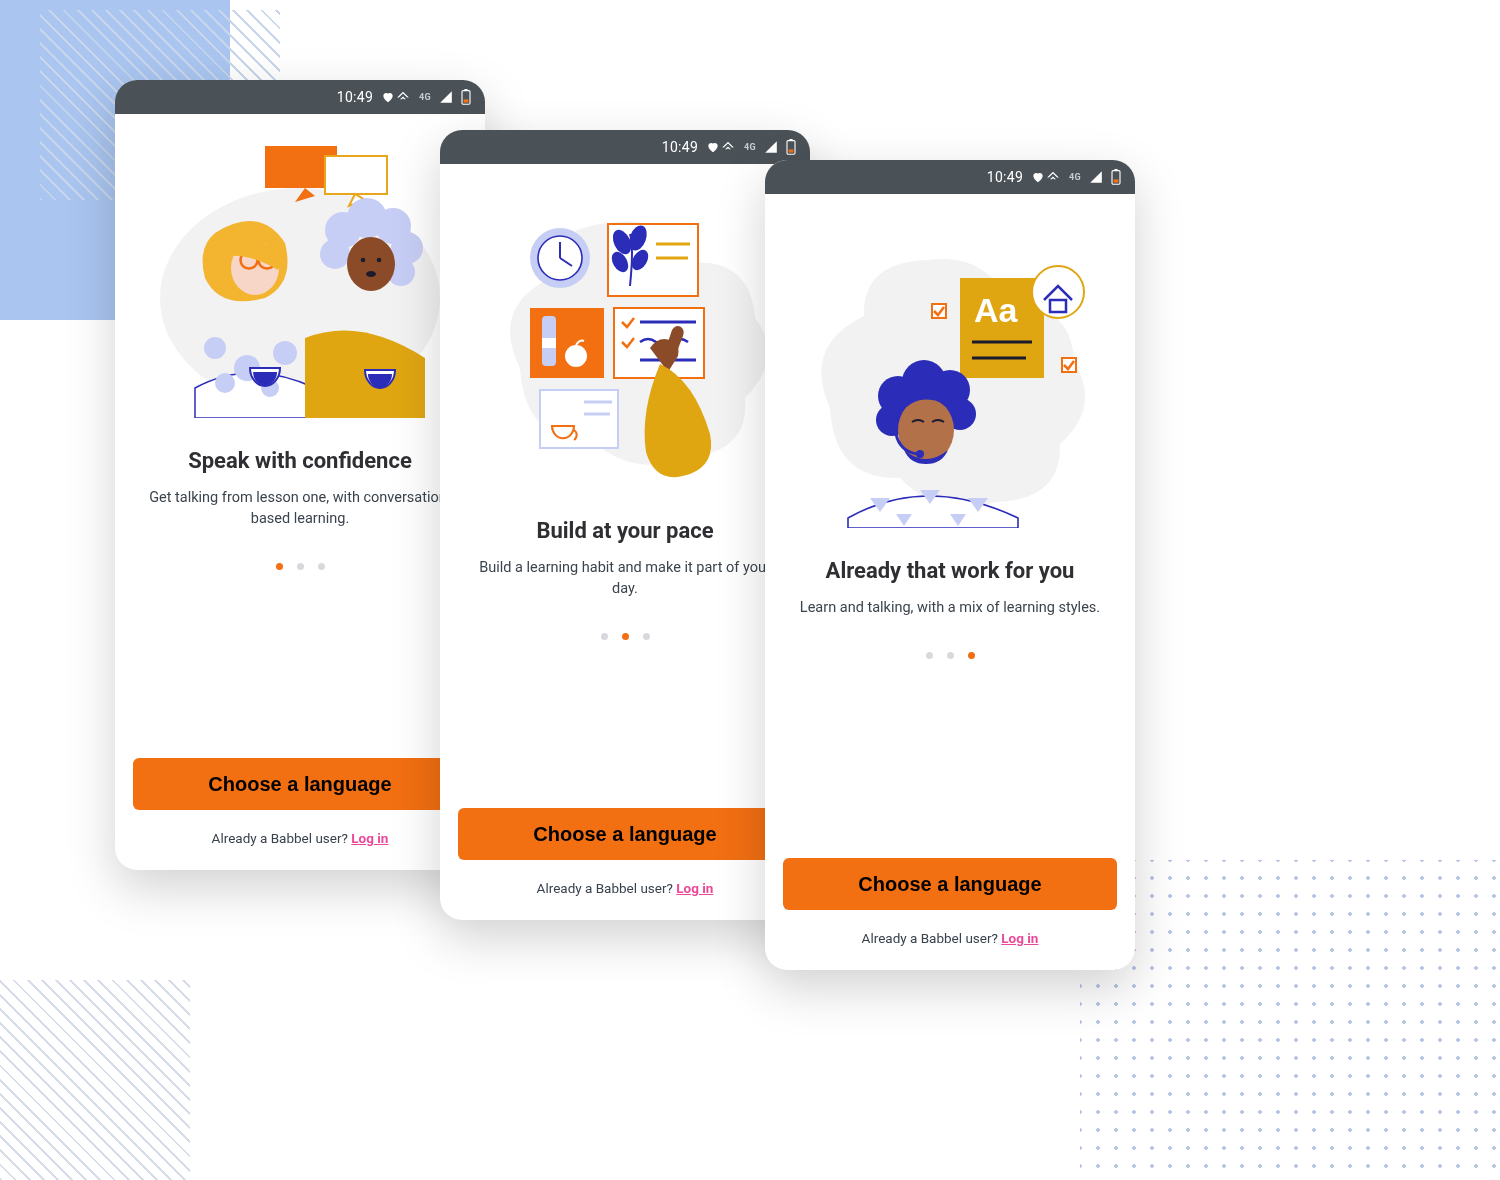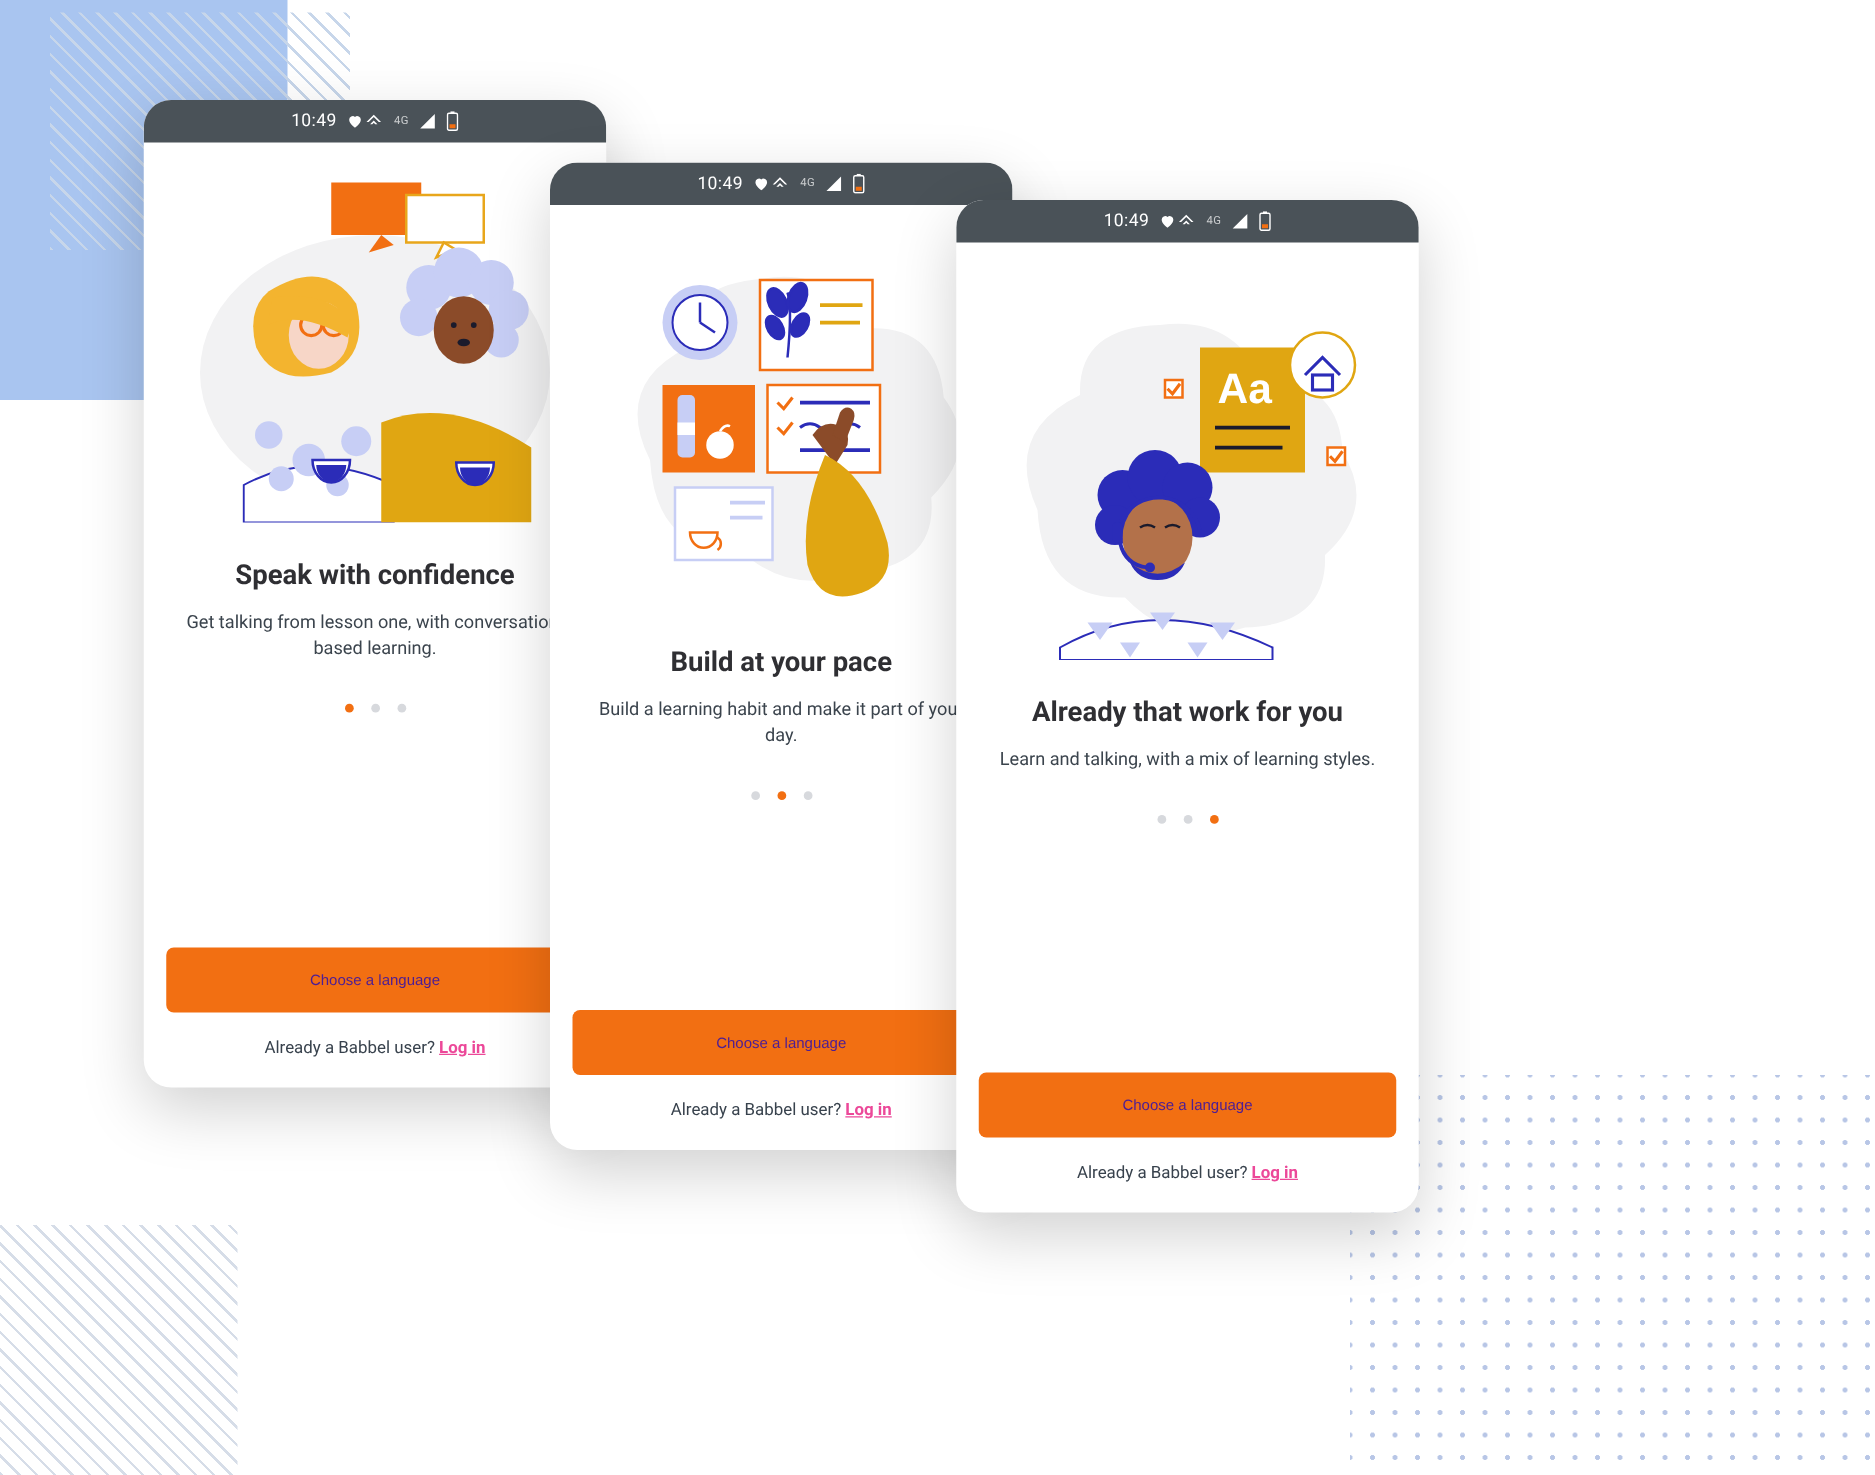--- a/index.html
+++ b/index.html
@@ -56,28 +56,28 @@
     .phone1 { top: 80px;  left: 115px; height: 790px; z-index: 3; }
     .phone2 { top: 130px; left: 440px; height: 790px; z-index: 5; }
     .phone3 { top: 160px; left: 765px; height: 810px; z-index: 7; }
 
     .statusbar {
       height: 34px;
       background: #4a5258;
       color: #fff;
       display: flex;
       align-items: center;
-      justify-content: center;
+      justify-content: flex-end;
       padding: 0 14px;
       font-size: 14px;
       letter-spacing: .3px;
     }
     .sb-left, .sb-right { display: flex; align-items: center; gap: 8px; }
     .sb-right svg { display: block; }
-    .sb-4g { font-size: 9px; opacity: .7; font-weight: 400; }
+    .sb-4g { font-size: 9px; opacity: .7; font-weight: 700; }
 
     .content {
       height: calc(100% - 34px);
       display: flex;
       flex-direction: column;
       align-items: center;
       padding: 18px 18px 24px;
     }
 
     .illustration {
@@ -107,26 +107,26 @@
 
     .dots { display: flex; gap: 14px; margin-top: 34px; }
     .dot { width: 7px; height: 7px; border-radius: 50%; background: #d7d9dd; }
     .dot.active { background: #f26f12; }
 
     .spacer { flex: 1 1 auto; }
 
     .cta {
       width: 100%;
       background: #f26f12;
-      color: #4c1d95;
+      color: #000000;
       border: none;
       border-radius: 6px;
       height: 52px;
-      font-size: 12px;
-      font-weight: 400;
+      font-size: 20px;
+      font-weight: 700;
       cursor: pointer;
     }
 
     .login-row {
       margin-top: 20px;
       font-size: 13.5px;
       color: #38424d;
     }
     .login-row a { color: #ec4899; font-weight: 700; text-decoration: underline; }
 

